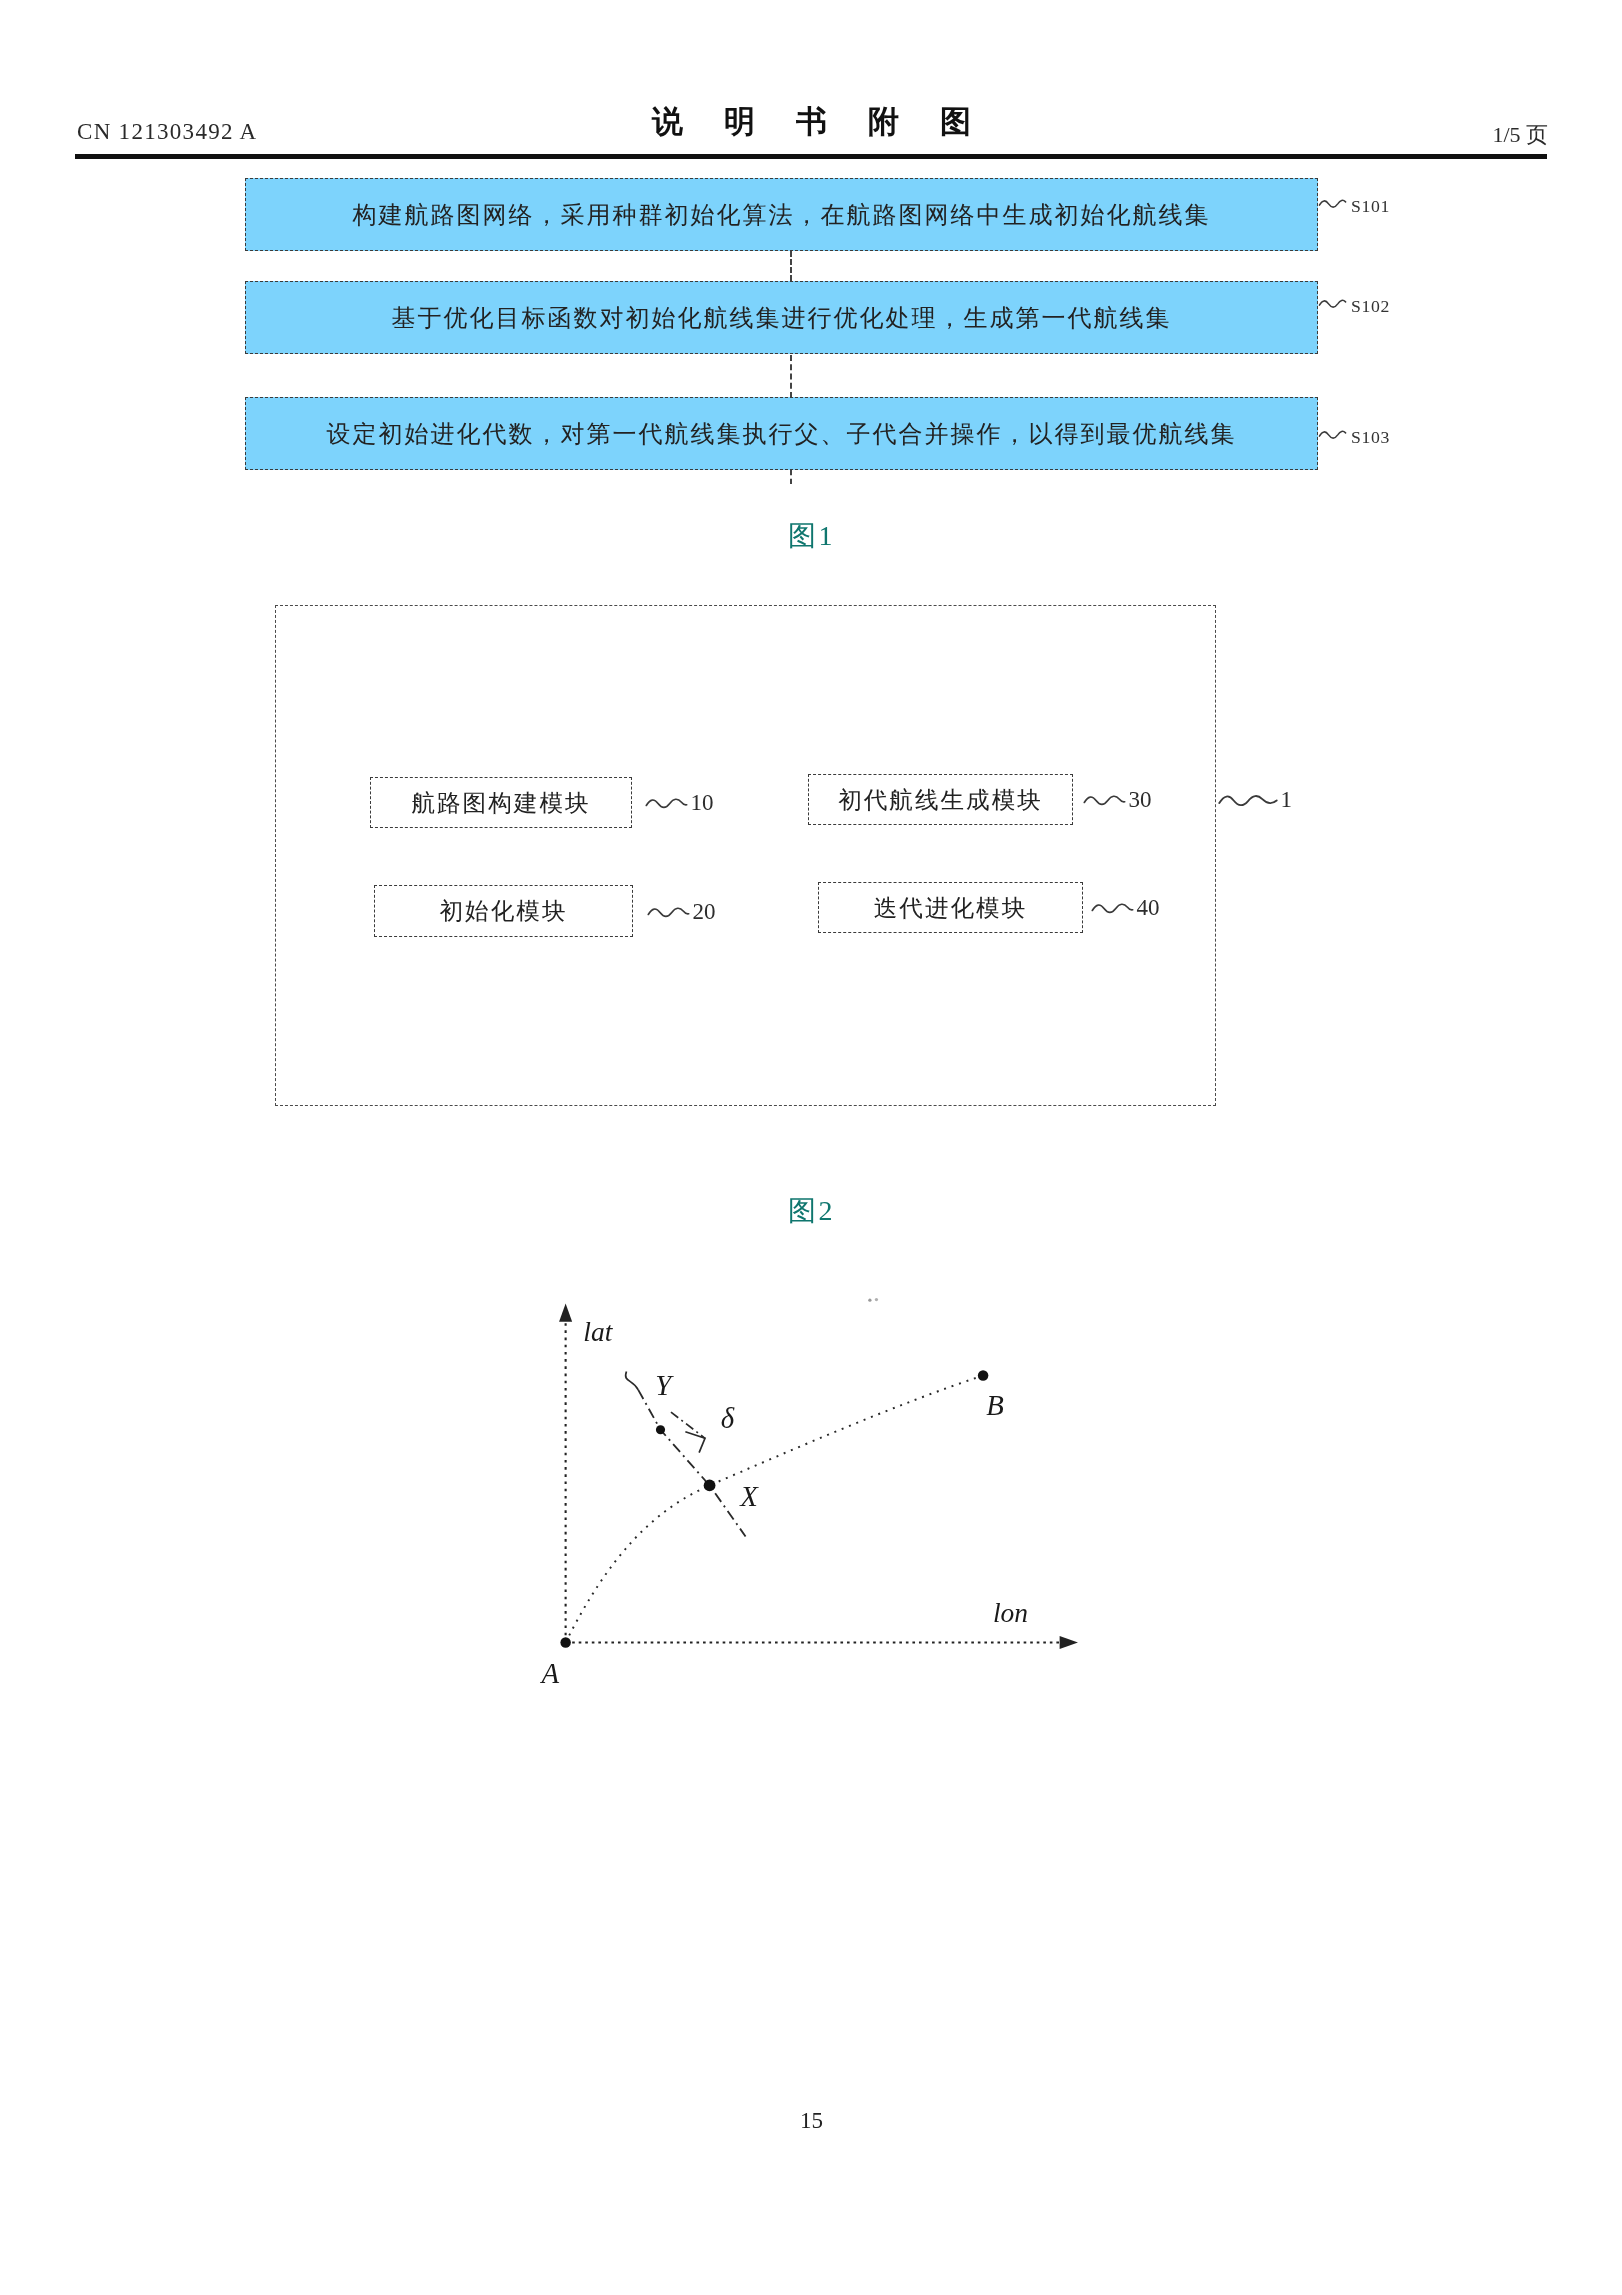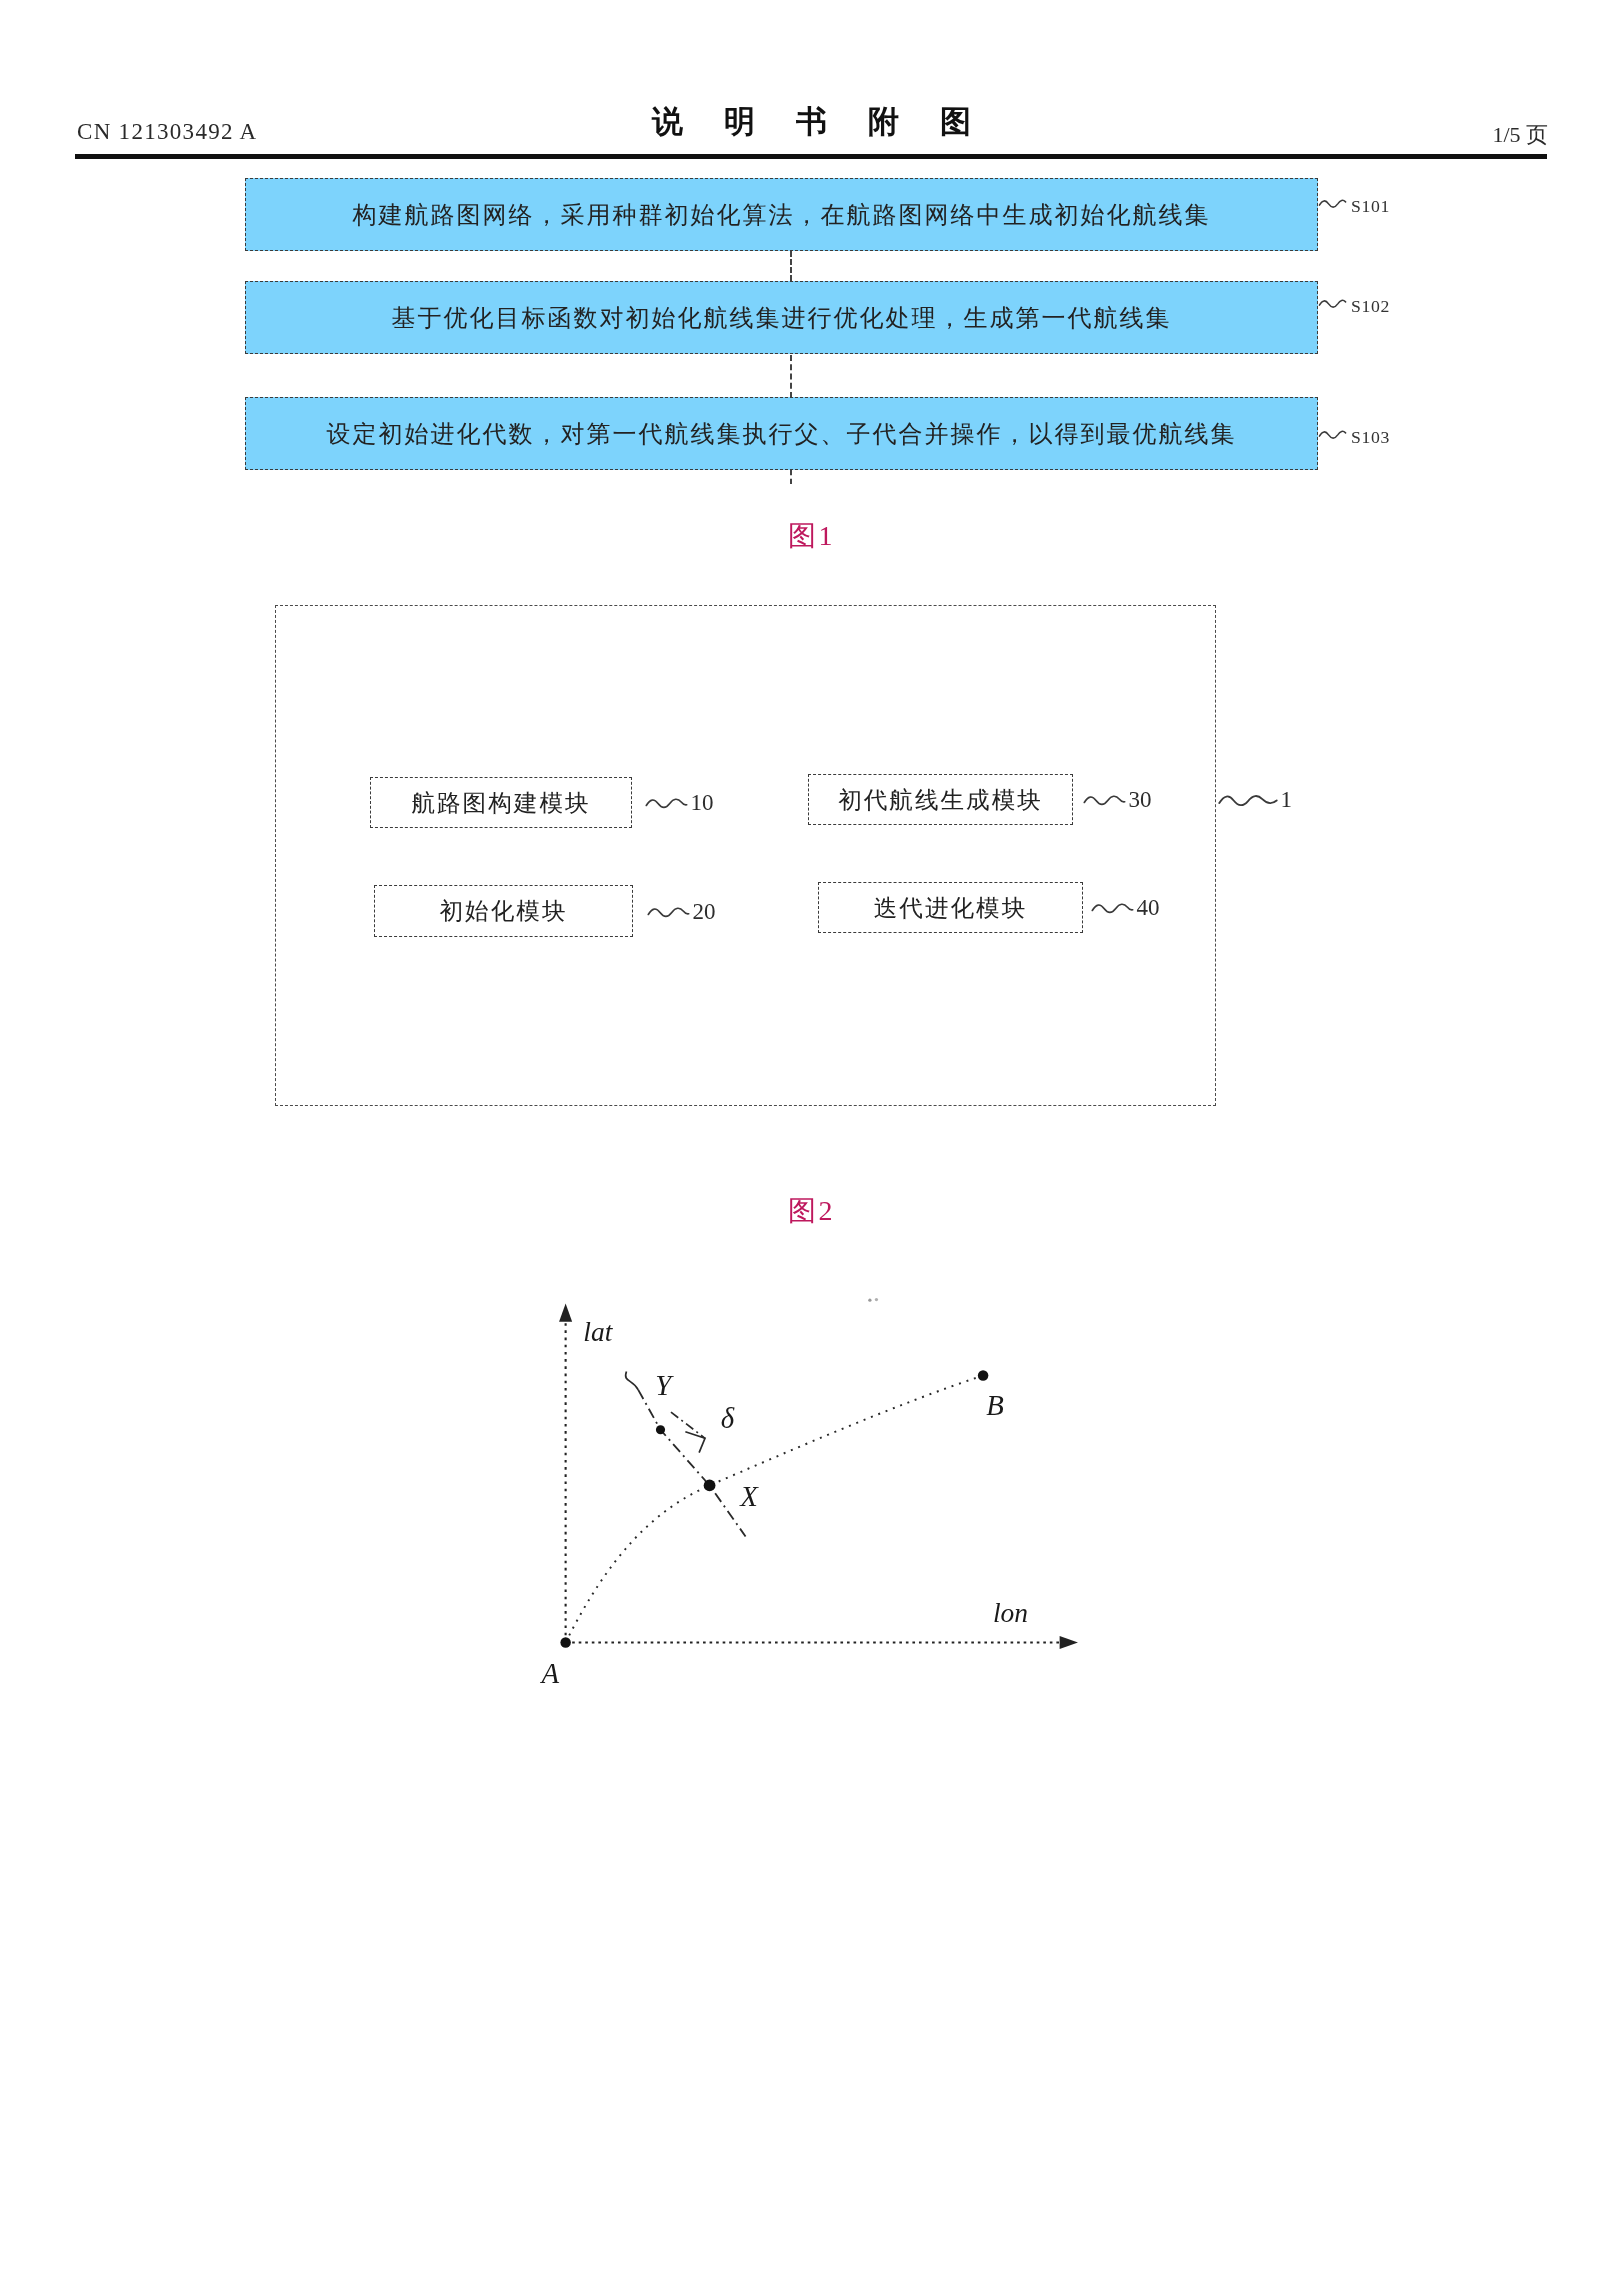--- a/index.html
+++ b/index.html
@@ -20,21 +20,21 @@
   
   .flow-box{position:absolute;left:245px;width:1073px;height:73px;
     border:1.3px dashed #3b3b3b;box-sizing:border-box;
     display:flex;align-items:center;justify-content:center;background:#7dd3fc;}
   .flow-text{font-size:24px;letter-spacing:2px;color:#222;white-space:nowrap;}
   .v-conn{position:absolute;left:790px;width:0;border-left:2px dashed #444;}
   .step-label{position:absolute;display:flex;align-items:flex-start;gap:3.9px;color:#333;}
   .step-label span{font-size:17.7px;letter-spacing:0.7px;}
   .squig{display:block;}
   
-  .fig-caption{position:absolute;left:0;right:0;text-align:center;font-size:28px;color:#be185d;letter-spacing:2.6px;}
+  .fig-caption{position:absolute;left:0;right:0;text-align:center;font-size:28px;color:#0f766e;letter-spacing:2.6px;}
   .page-num{position:absolute;left:0;right:0;text-align:center;font-size:23px;color:#222;}
   
   .f2-outer{position:absolute;left:275px;top:605px;width:941px;height:501px;
     border:1.3px dashed #4a4a4a;box-sizing:border-box;background:#fff;}
   .module-box{position:absolute;border:1.3px dashed #3b3b3b;box-sizing:border-box;
     display:flex;align-items:center;justify-content:center;background:#fff;}
   .module-text{font-size:23.6px;letter-spacing:2px;color:#222;white-space:nowrap;}
   .mod-label{position:absolute;display:flex;align-items:center;gap:2.6px;color:#2d2d2d;}
   .mod-label span{font-size:23px;}
   
@@ -174,15 +174,16 @@
       <text x="112" y="100" class="axis-label">lat</text>
       <text x="738" y="528" class="axis-label">lon</text>
       <text x="48" y="622" class="pt-label">A</text>
       <text x="728" y="212" class="pt-label">B</text>
       <text x="352" y="352" class="pt-label">X</text>
       <text x="222" y="182" class="pt-label">Y</text>
       <text x="322" y="232" class="pt-label">δ</text>
     </svg>
   </div>
 
+  <div class="page-num" style="top:2108px">15</div>
 
 </div>
 
 
 </body></html>

